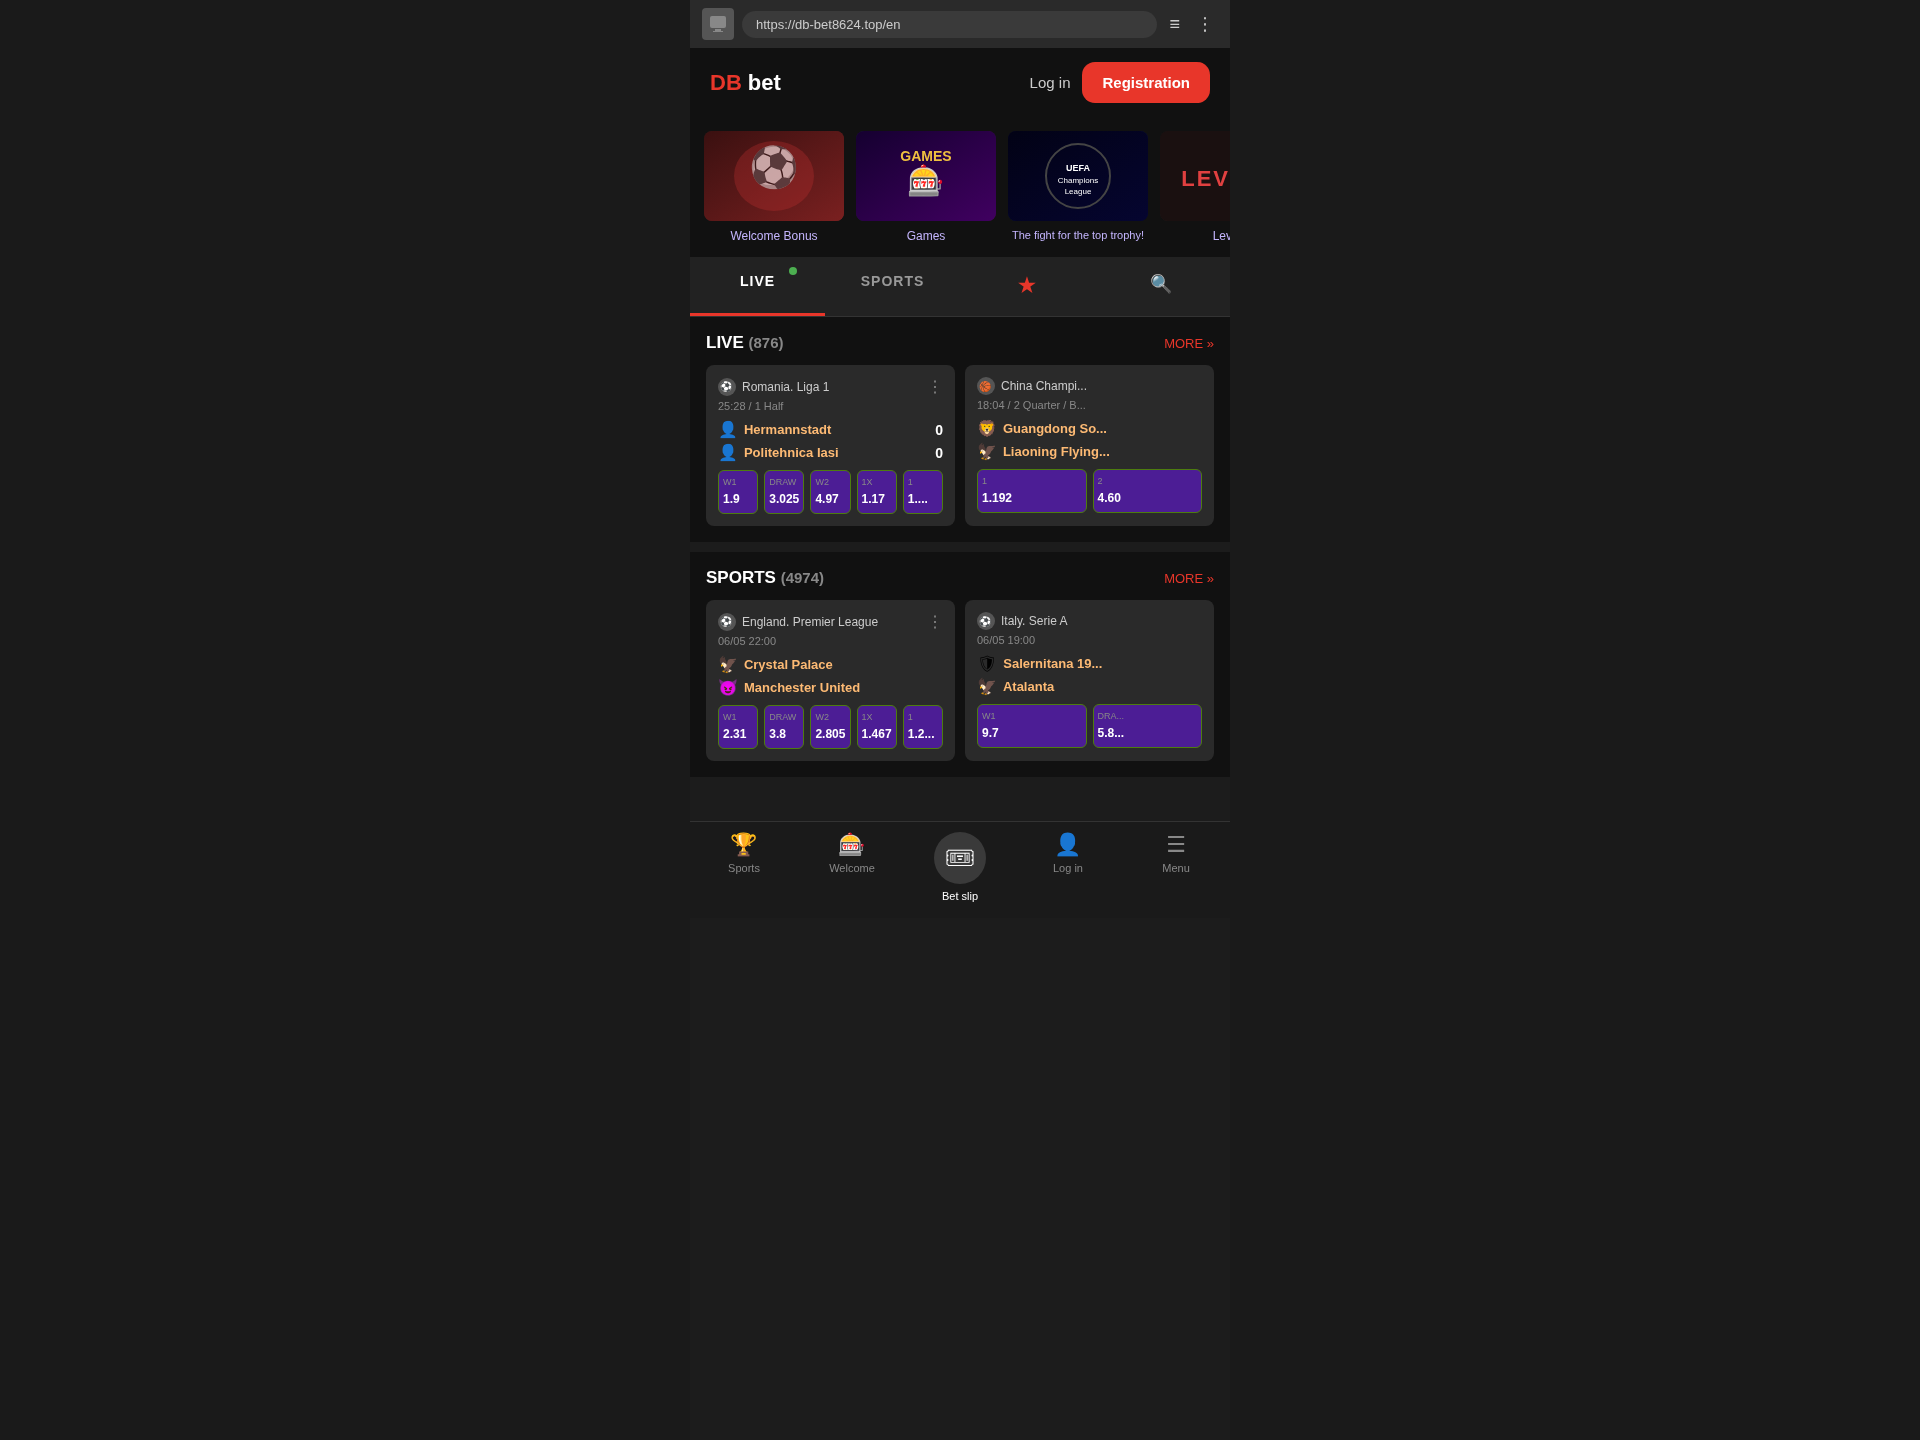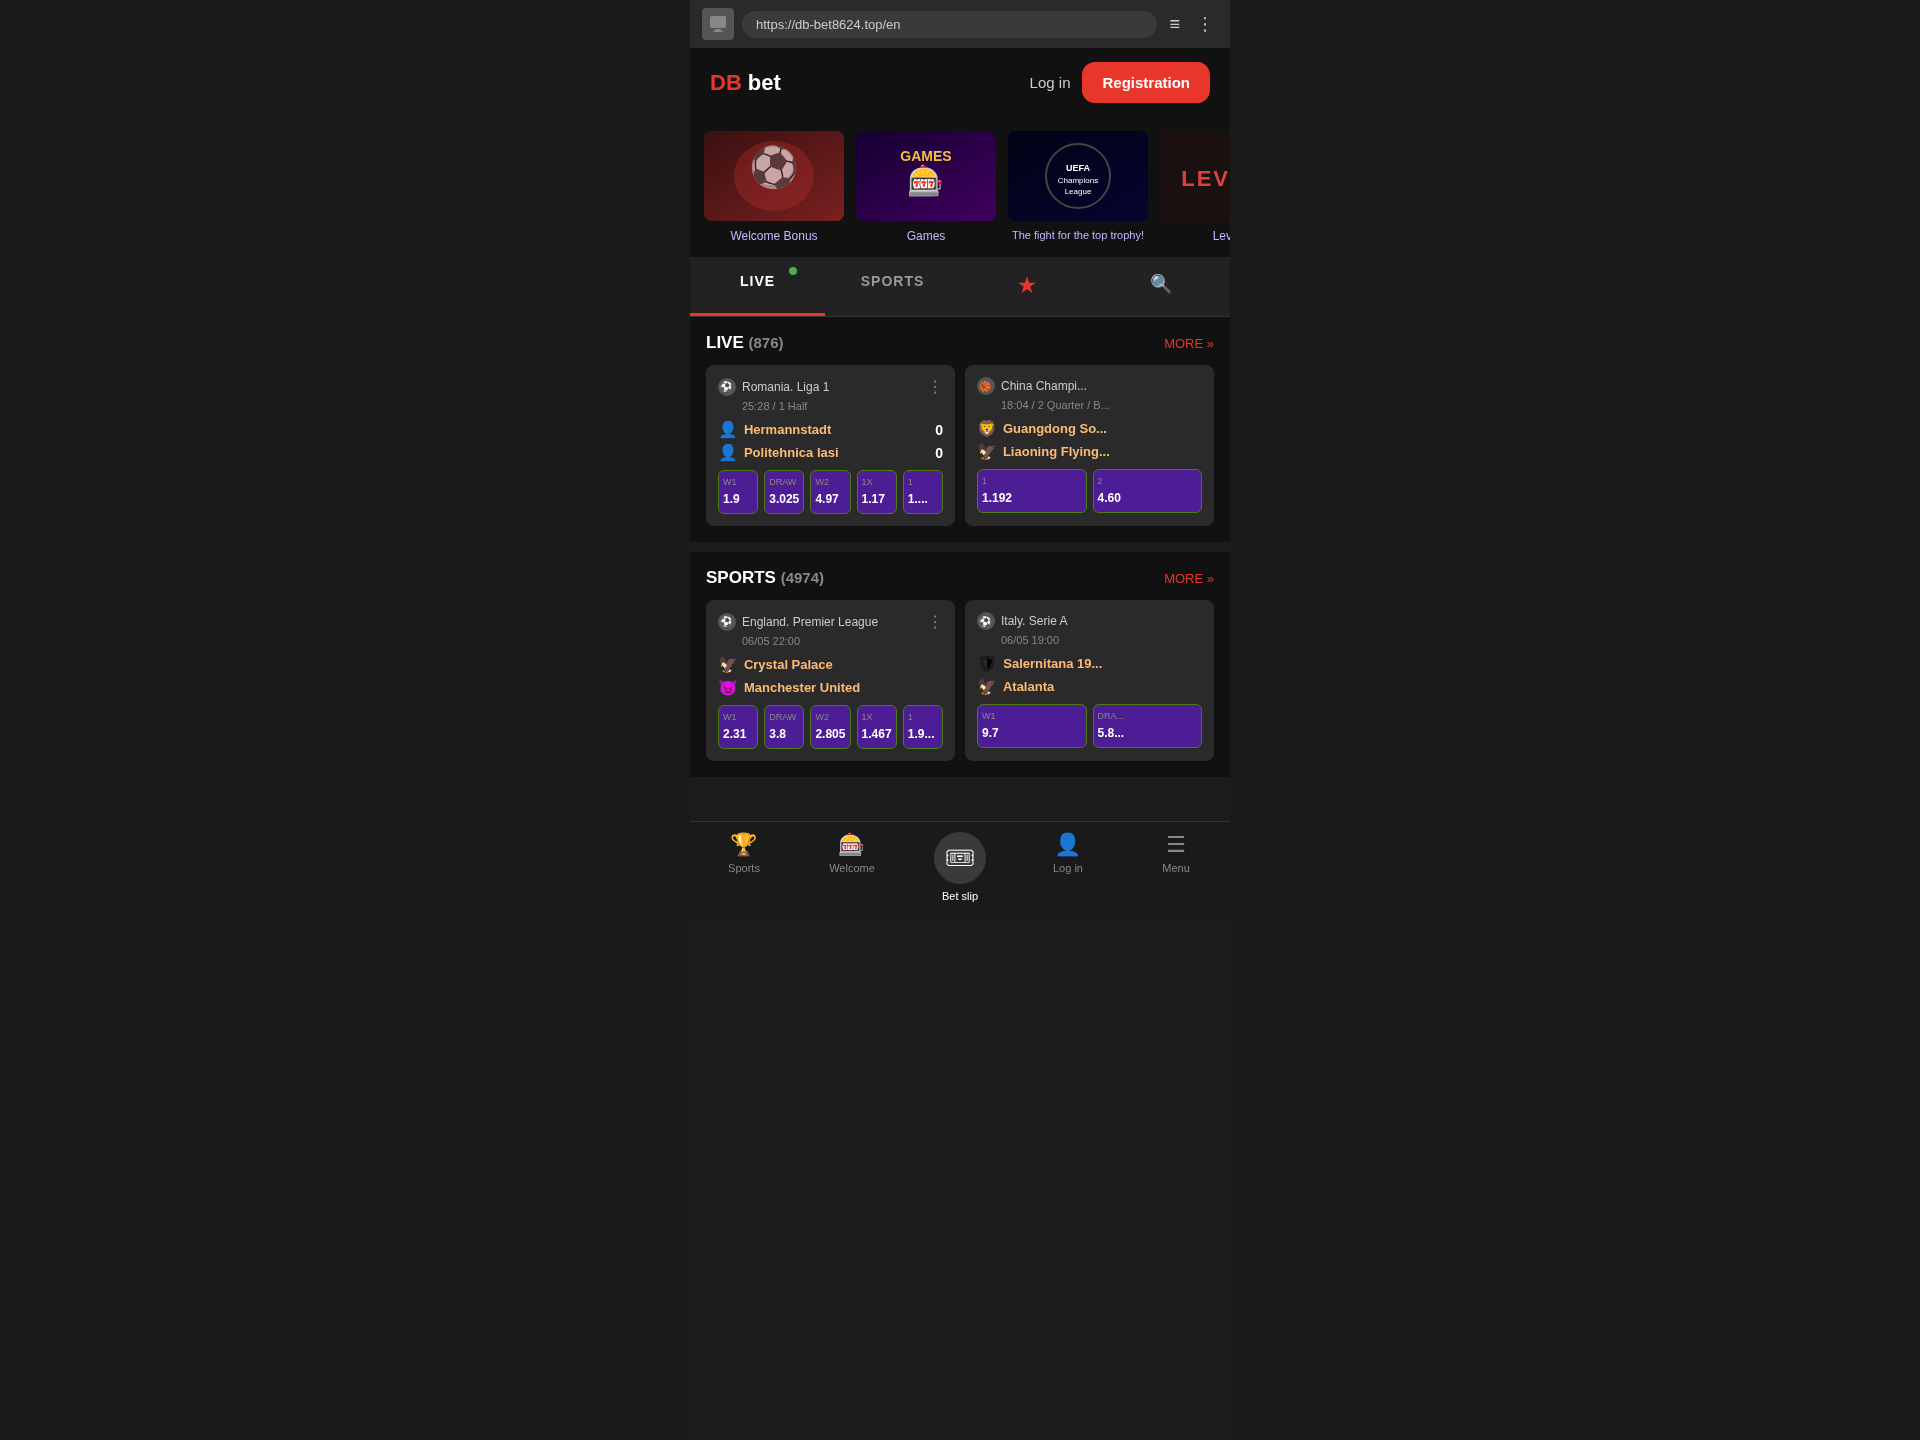--- a/index.html
+++ b/index.html
@@ -235,21 +235,20 @@
       font-size: 16px;
       cursor: pointer;
       background: none;
       border: none;
       flex-shrink: 0;
     }
     .event-time {
       color: #888;
       font-size: 11px;
       margin-bottom: 8px;
-      margin-left: 24px;
     }
     .event-team {
       display: flex;
       align-items: center;
       justify-content: space-between;
       margin-bottom: 4px;
     }
     .team-name {
       color: #fdba74;
       font-size: 13px;
@@ -596,21 +595,21 @@
           <div class="odd-btn">
             <span class="odd-label">W2</span>
             <span class="odd-value">2.805</span>
           </div>
           <div class="odd-btn">
             <span class="odd-label">1X</span>
             <span class="odd-value">1.467</span>
           </div>
           <div class="odd-btn">
             <span class="odd-label">1</span>
-            <span class="odd-value">1.9...</span>
+            <span class="odd-value">1.2...</span>
           </div>
         </div>
       </div>
 
       <div class="event-card">
         <div class="event-league">
           <div class="event-league-name">
             <span class="league-icon">⚽</span>
             <span>Italy. Serie A</span>
           </div>

